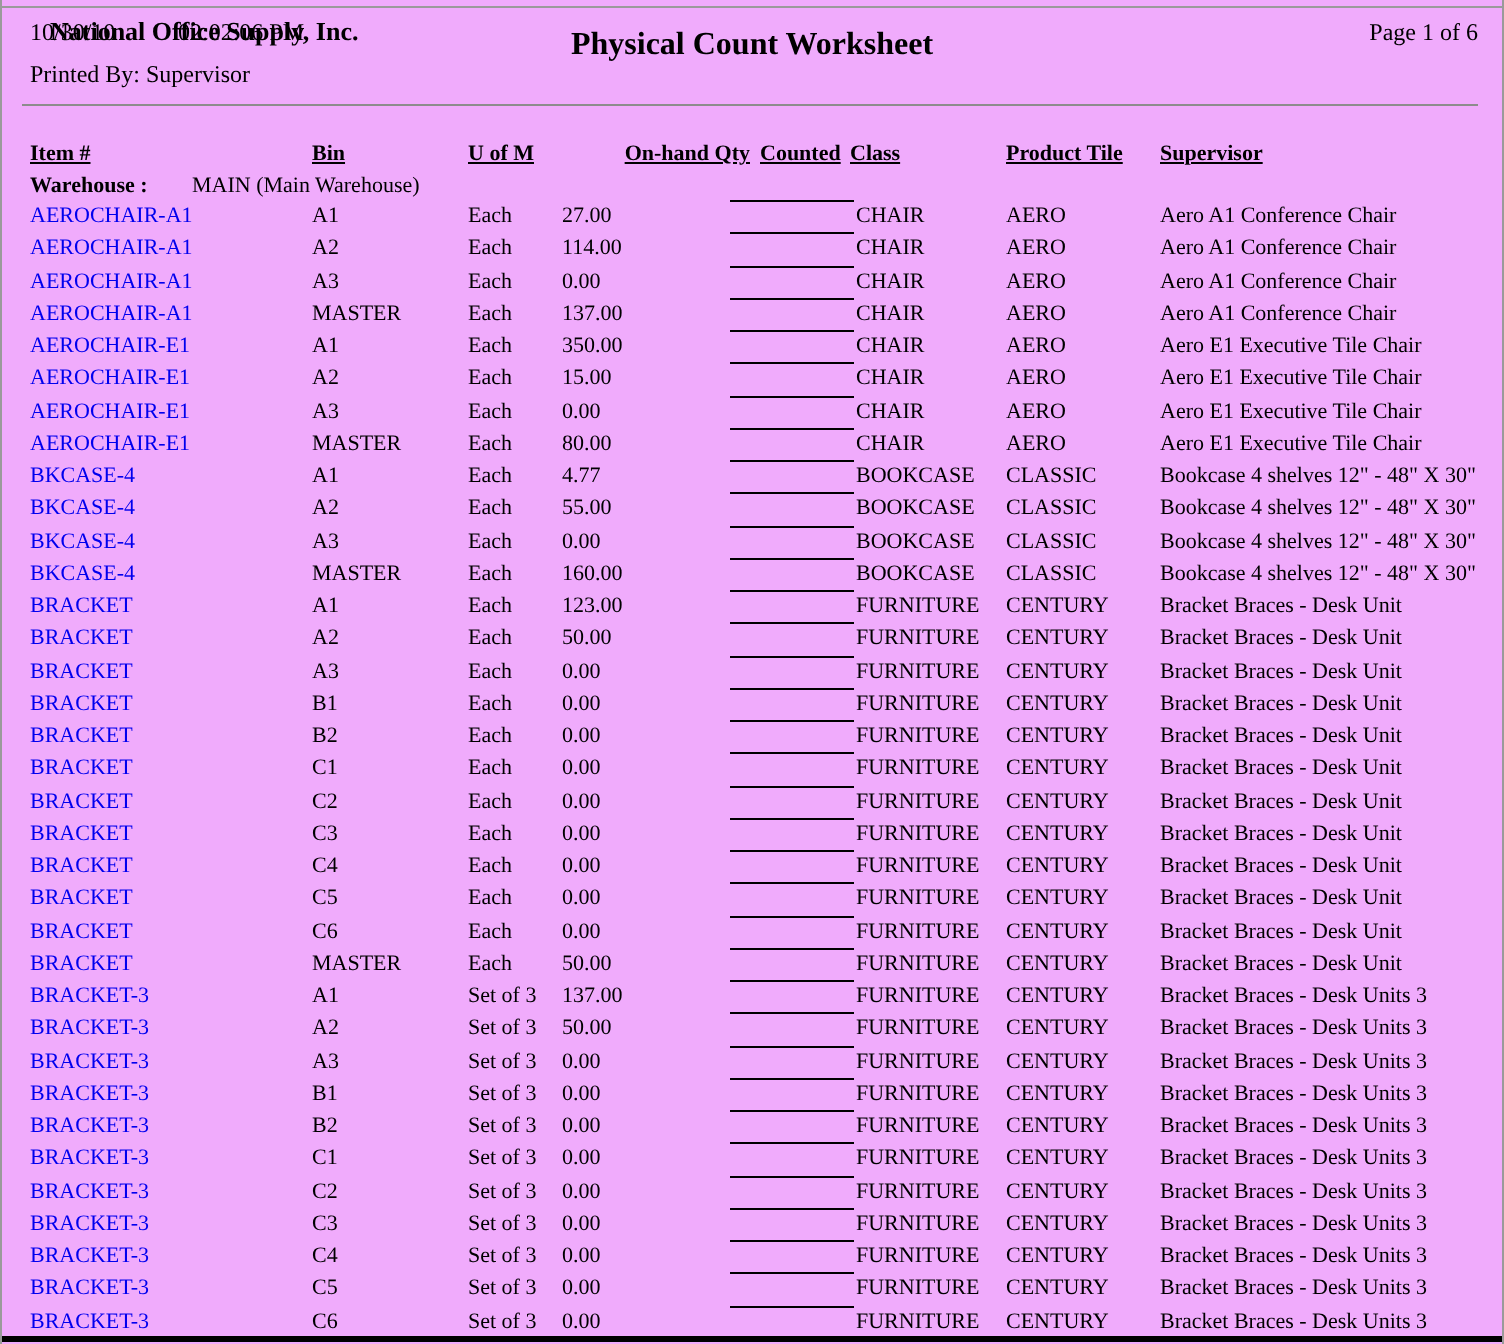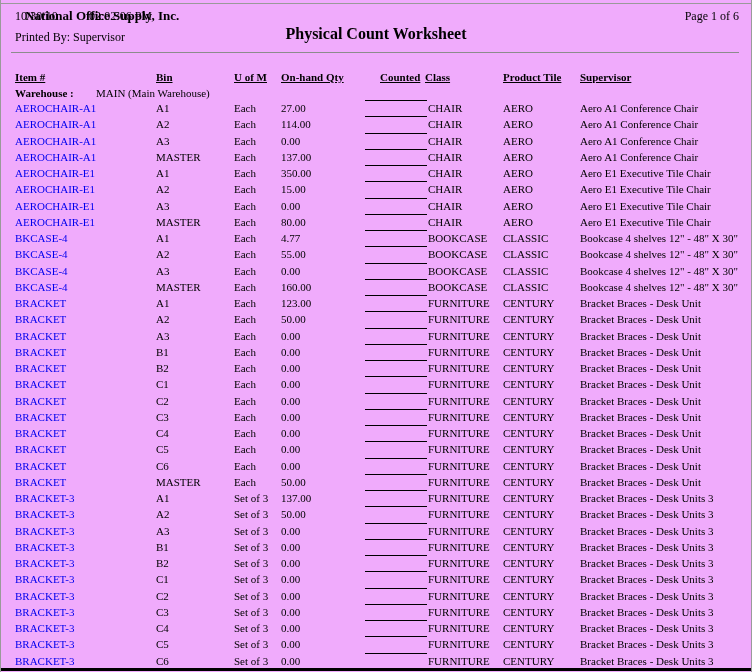--- a/index.html
+++ b/index.html
@@ -6,32 +6,32 @@
   body { width:752px; height:672px; overflow:hidden; font-family:"Liberation Serif", serif; color:#000; }
   .page { position:relative; width:752px; height:672px; background:#f0abfc;
           border-left:1px solid #9a9a9a; border-right:1px solid #9a9a9a; box-sizing:border-box; }
   .top-frame-line { position:absolute; top:3px; left:0; right:0; height:0; border-top:1px solid #9a9a9a; }
   .bottom-frame-line { position:absolute; bottom:1px; left:0; right:0; height:3px; background:#000; }
 
   .abs { position:absolute; white-space:nowrap; }
 
   .hdr-small { font-size:12px; }
   .company { left:0; right:0; top:8px; font-weight:bold; font-size:13px;padding-left:24px; }
-  .report-title { left:0; right:0; top:25px; text-align:center; font-weight:bold; font-size:16px; }
+  .report-title { left:0; right:0; top:14px; text-align:center; font-weight:bold; font-size:16px; }
   .date-txt { left:14px; top:9px; }
   .time-txt { left:88px; top:9px; }
   .page-num { right:12px; top:9px; }
   .printed-by { left:14px; top:30px; }
   .hdr-sep { position:absolute; top:52px; left:10px; right:12px; border-top:1px solid #8c8c8c; }
 
   .col-hdr { top:71px; font-size:11px; font-weight:bold; text-decoration:underline; }
   .ch-item { left:14px; }
   .ch-bin { left:155px;text-align:right; }
   .ch-uom { left:233px; }
-  .ch-qty { left:280px; width:83px; }
+  .ch-qty { left:291px; width:83px; text-align:right; }
   .ch-counted { left:379px; }
   .ch-class { left:424px; }
   .ch-line { left:502px; }
   .ch-desc { left:579px; }
 
   .wh-row { top:87px; font-size:11px; }
   .wh-label { left:14px; font-weight:bold;text-align:right; }
   .wh-value { left:95px; }
 
   .rows { position:absolute; top:100px; left:0; right:0; }

